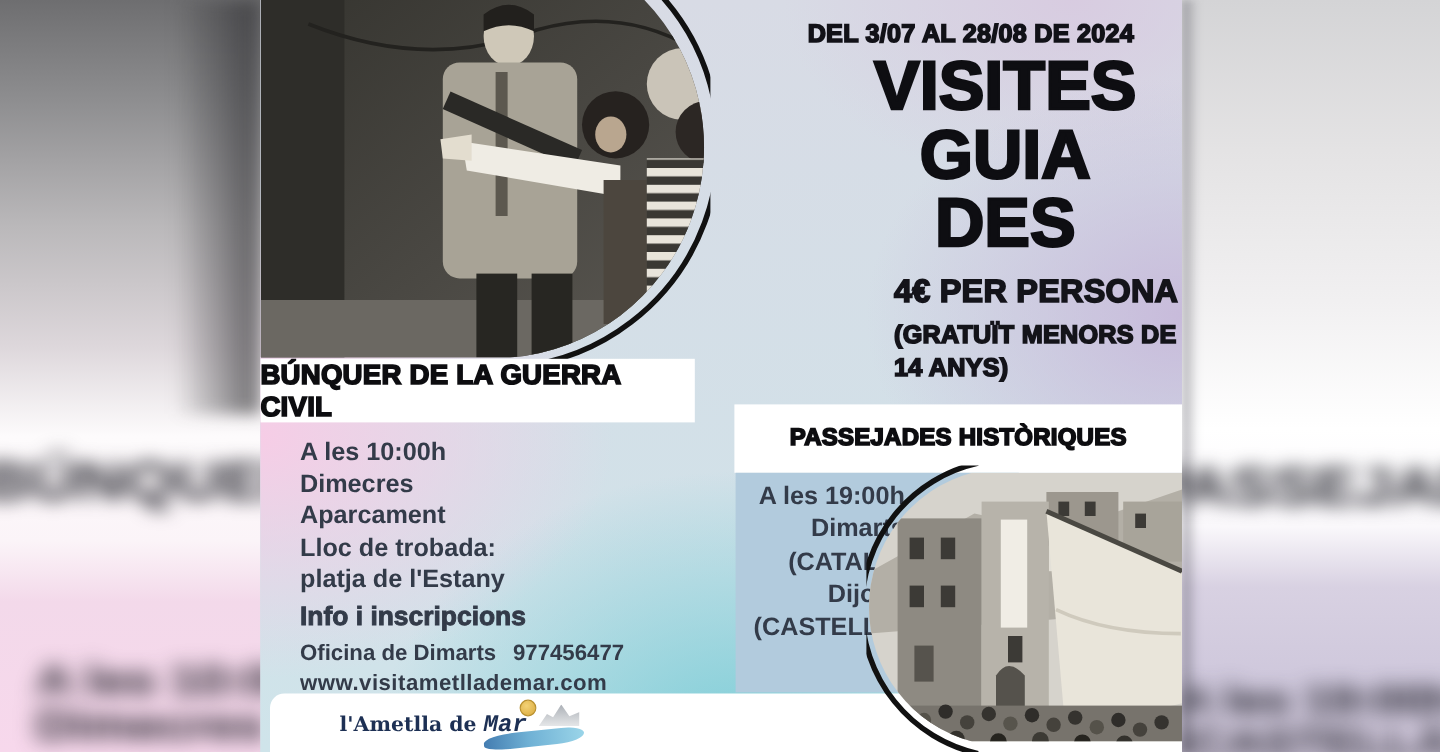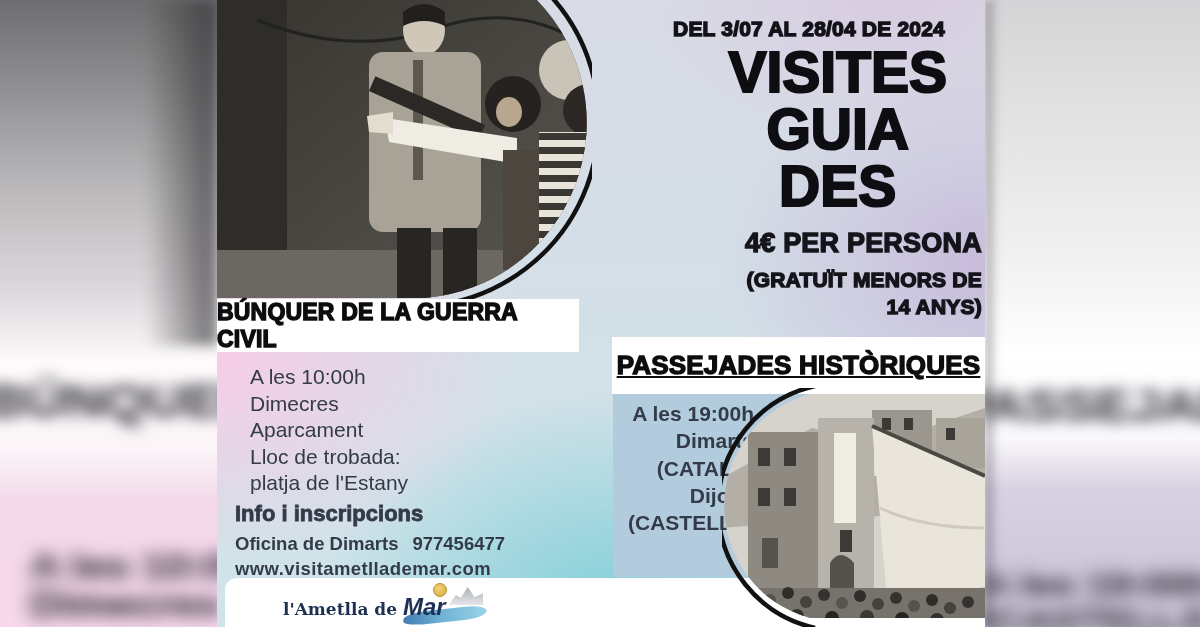--- a/index.html
+++ b/index.html
@@ -37,48 +37,48 @@
       radial-gradient(ellipse 58% 55% at 52% 100%, rgba(120,204,214,.95), rgba(120,204,214,0) 68%),
       linear-gradient(180deg,#d8dbe5 0%,#cfe4ea 100%);}
 
   .heavy{-webkit-text-stroke:1.4px currentColor;letter-spacing:.2px;}
   .xheavy{-webkit-text-stroke:2.2px currentColor;}
 
   .date-range{position:absolute;right:40px;top:17px;font-size:21px;font-weight:bold;
     color:#121218;text-align:right;}
   .title{position:absolute;right:38px;top:44px;text-align:center;color:#0e0e12;
     font-size:57px;font-weight:bold;line-height:57px;letter-spacing:0px;}
-  .price-block{position:absolute;left:528px;top:228px;color:#14141a;text-align:right;}
+  .price-block{position:absolute;left:528px;top:228px;color:#14141a;}
   .price-amount{font-size:27px;font-weight:bold;}
   .price-note{font-size:21px;font-weight:bold;line-height:27px;margin-top:7px;}
 
   .banner{position:absolute;background:#fff;display:flex;align-items:center;
     justify-content:center;color:#0d0d10;font-weight:bold;}
   .banner-left{left:0;top:299px;width:362px;height:53px;font-size:23px;}
-  .banner-right{left:395px;top:337px;width:373px;height:57px;font-size:26px;text-decoration:underline;}
-
-  .sched-left{position:absolute;left:33px;top:364px;font-size:21px;font-weight:normal;
+  .banner-right{left:395px;top:337px;width:373px;height:57px;font-size:20px;}
+
+  .sched-left{position:absolute;left:33px;top:364px;font-size:21px;font-weight:bold;
     line-height:26.5px;color:#333b49;}
-  .info-block{position:absolute;left:18px;top:501px;color:#333b49;}
+  .info-block{position:absolute;left:33px;top:501px;color:#333b49;}
   .info-title{font-size:22px;font-weight:bold;-webkit-text-stroke:.8px currentColor;}
   .info-line{font-size:18.5px;font-weight:bold;margin-top:6px;}
   .info-phone{margin-left:14px;}
   .info-web{font-size:18.5px;font-weight:bold;margin-top:3px;letter-spacing:.4px;}
 
   .blue-panel{position:absolute;left:396px;top:394px;width:236px;height:183px;
     background:#b2cbdd;}
   .sched-right{position:absolute;right:231px;top:400px;width:260px;text-align:right;
     font-size:21px;font-weight:bold;line-height:27.3px;color:#333b49;}
 
   .bottom-strip{position:absolute;left:8px;top:578px;width:760px;height:49px;
     background:#fff;border-top-left-radius:12px;}
   .logo{position:absolute;left:58px;top:5px;width:230px;height:42px;}
   .logo-text{position:absolute;left:0;top:10px;font-family:"DejaVu Serif",serif;
     font-weight:bold;color:#1d3054;font-size:17px;white-space:nowrap;}
-  .logo-script{font-style:italic;font-size:24px;font-family:Liberation Sans, sans-serif;}
+  .logo-script{font-style:italic;font-size:20px;font-family:Liberation Mono, monospace;}
   .logo-sun{position:absolute;left:150px;top:0px;width:14px;height:14px;border-radius:50%;
     background:radial-gradient(circle at 40% 35%,#f3d276,#d9a93c);border:1px solid #b8902f;}
   .logo-village{position:absolute;left:166px;top:4px;width:34px;height:18px;
     background:linear-gradient(180deg,rgba(150,156,164,.8),rgba(150,156,164,.25));
     clip-path:polygon(0 100%,20% 45%,35% 60%,55% 0,75% 55%,100% 35%,100% 100%);}
   .logo-wave{position:absolute;left:120px;top:26px;width:84px;height:13px;
     background:linear-gradient(90deg,#2f6ea8,#5fa8d0 45%,#8fd0e6);
     border-radius:60% 40% 50% 50%/90% 80% 100% 60%;transform:rotate(-6deg);opacity:.9;}
 
   .photo-svg{position:absolute;}
@@ -144,21 +144,21 @@
         <polygon points="168,118 300,138 300,164 172,142" fill="#efece4"></polygon>
         <polygon points="150,116 176,112 176,134 152,132" fill="#e3ddcf"></polygon>
         <rect x="286" y="150" width="36" height="120" fill="#4c463e"></rect>
 
         <circle cx="352" cy="70" r="30" fill="#cac4b8"></circle>
         <circle cx="372" cy="110" r="26" fill="#2c2724"></circle>
         <rect x="322" y="132" width="56" height="140" fill="url(#stripes)"></rect>
       </g>
     </svg>
 
-    <div class="date-range heavy">DEL 3/07 AL 28/04 DE 2024</div>
+    <div class="date-range heavy">DEL 3/07 AL 28/08 DE 2024</div>
 
     <div class="title xheavy">
       <div>VISITES</div>
       <div>GUIA</div>
       <div>DES</div>
     </div>
 
     <div class="price-block">
       <div class="price-amount heavy">4€ PER PERSONA</div>
       <div class="price-note heavy">

